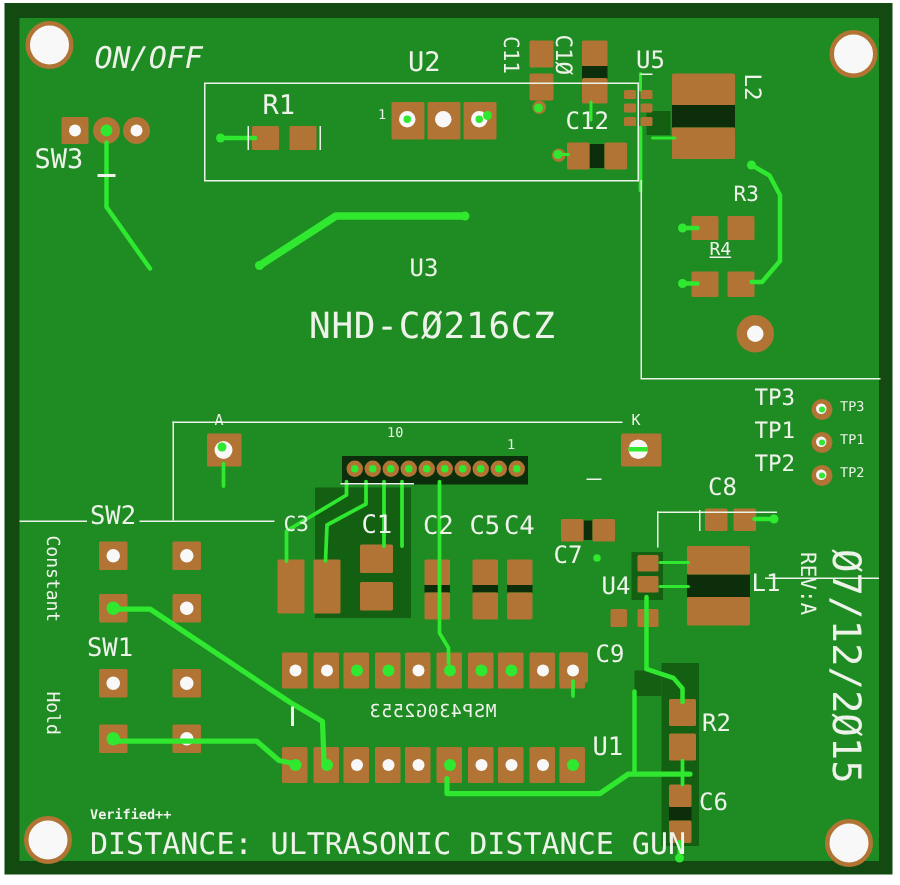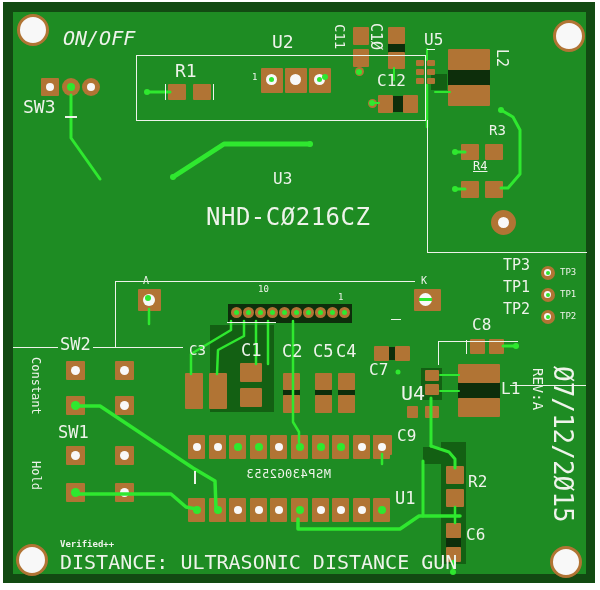--- a/index.html
+++ b/index.html
@@ -374,21 +374,21 @@
   <div class="silk" style="left:220px;top:283px;font-size:9px;margin-left:35px;">10</div>
   <div class="silk" style="left:335px;top:291px;font-size:9px;">1</div>
   <div class="silk" style="left:140px;top:274px;font-size:10px;">A</div>
   <div class="silk" style="left:418px;top:274px;font-size:10px;">K</div>
   <div class="silk" style="left:186px;top:341px;font-size:14px;">C3</div>
   <div class="silk" style="left:238px;top:340px;font-size:17px;">C1</div>
   <div class="silk" style="left:279px;top:341px;font-size:17px;">C2</div>
   <div class="silk" style="left:310px;top:341px;font-size:17px;">C5</div>
   <div class="silk" style="left:333px;top:341px;font-size:17px;">C4</div>
   <div class="silk" style="left:366px;top:360px;font-size:16px;">C7</div>
-  <div class="silk" style="left:398px;top:381px;font-size:20px;">U4</div>
+  <div class="silk" style="left:398px;top:381px;font-size:16px;">U4</div>
   <div class="silk" style="left:498px;top:379px;font-size:16px;">L1</div>
   <div class="silk" style="left:394px;top:426px;font-size:16px;">C9</div>
   <div class="silk mirror" style="left:243px;top:466px;font-size:12px;letter-spacing:0.5px;">MSP430G2553</div>
   <div class="silk" style="left:392px;top:488px;font-size:17px;">U1</div>
   <div class="silk" style="left:465px;top:472px;font-size:16px;">R2</div>
   <div class="silk" style="left:463px;top:525px;font-size:16px;">C6</div>
   <div class="silk" style="left:57px;top:538px;font-size:9px;font-weight:bold;">Verified++</div>
   <div class="silk" style="left:57px;top:550px;font-size:20px;">DISTANCE: ULTRASONIC DISTANCE GUN</div>
   <div class="silk vtext" style="left:546px;top:364px;font-size:26px;">Ø7/12/2Ø15</div>
   <div class="silk vtext" style="left:527px;top:366px;font-size:14px;">REV:A</div>

